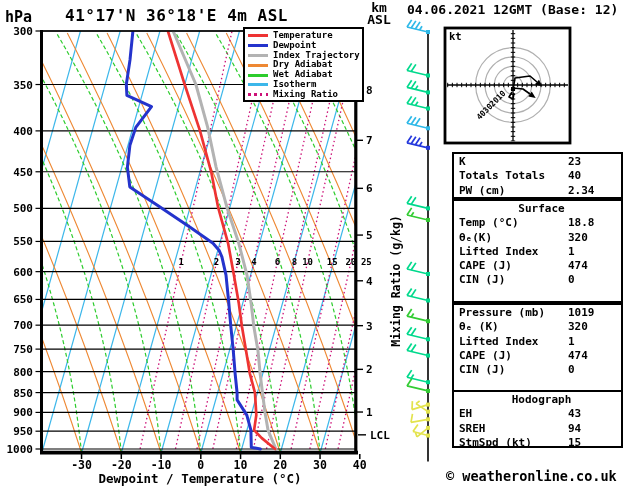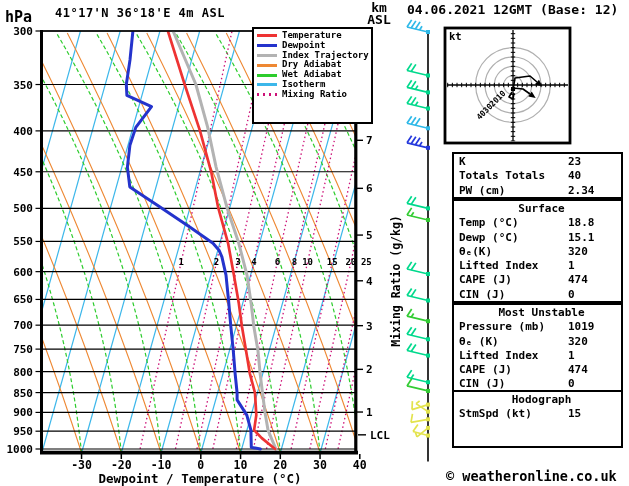--- a/index.html
+++ b/index.html
@@ -2,28 +2,28 @@
 <html><head>
 <meta charset="utf-8">
 <style>
   html,body{margin:0;padding:0;background:#fff;}
   .stage{position:relative;width:629px;height:486px;background:#fff;overflow:hidden;
          font-family:"DejaVu Sans Mono",monospace;font-weight:bold;color:#000;}
   .stage svg{position:absolute;left:0;top:0;}
   svg text{font-family:"DejaVu Sans Mono",monospace;font-weight:bold;fill:#000;}
   .abs{position:absolute;white-space:nowrap;}
   #hpa-label{left:5px;top:8px;font-size:15px;}
-  #station-title{left:55px;top:6px;font-size:12px;letter-spacing:.5px;}
+  #station-title{left:65px;top:6px;font-size:16px;letter-spacing:.5px;}
   #date-title{left:407px;top:2px;font-size:13px;}
   #km-asl{left:363px;top:2px;width:32px;text-align:center;font-size:13px;line-height:12px;}
   #mixing-axis{left:321px;top:274px;width:150px;text-align:center;font-size:11.5px;
                transform:rotate(-90deg);}
   #xaxis-title{left:50px;top:471px;width:300px;text-align:center;font-size:12.5px;}
   #copyright{left:446px;top:468px;font-size:13.5px;}
-  .legend{position:absolute;left:252px;top:27px;width:121px;height:97px;border:2px solid #000;
+  .legend{position:absolute;left:243px;top:27px;width:121px;height:75px;border:2px solid #000;
           background:#fff;box-sizing:border-box;padding:2px 0 0 3px;z-index:5;}
   .litem{display:flex;align-items:center;height:9.8px;font-size:9px;line-height:9.8px;}
   .lsw{width:20px;height:3px;margin-right:5px;flex:none;}
   .tbox{position:absolute;left:452px;width:171px;border:2px solid #000;background:#fff;
         box-sizing:border-box;font-size:11px;z-index:5;}
   .thead{text-align:center;height:14.3px;line-height:15px;padding-left:8px;}
   .trow{position:relative;height:14.3px;line-height:15px;padding-left:5px;}
   .tval{position:absolute;left:114px;top:0;}
 </style>
 </head>
@@ -440,32 +440,32 @@
     </div>
   <div id="tables">
       <div class="tbox" style="top: 152px; height: 46.9px;">
         <div class="trow"><span>K</span><span class="tval">23</span></div>
         <div class="trow"><span>Totals Totals</span><span class="tval">40</span></div>
         <div class="trow"><span>PW (cm)</span><span class="tval">2.34</span></div>
       </div>
       <div class="tbox" style="top: 199px; height: 104.1px;">
         <div class="thead">Surface</div>
         <div class="trow"><span>Temp (°C)</span><span class="tval">18.8</span></div>
-        <div class="trow"><span>Dewp (°C)</span><span class="tval">15.1</span></div>
         <div class="trow"><span>θₑ(K)</span><span class="tval">320</span></div>
         <div class="trow"><span>Lifted Index</span><span class="tval">1</span></div>
         <div class="trow"><span>CAPE (J)</span><span class="tval">474</span></div>
         <div class="trow"><span>CIN (J)</span><span class="tval">0</span></div>
       </div>
       <div class="tbox" style="top: 303px; height: 89.8px;">
-        <div class="thead">Most Unstable</div>
         <div class="trow"><span>Pressure (mb)</span><span class="tval">1019</span></div>
         <div class="trow"><span>θₑ (K)</span><span class="tval">320</span></div>
         <div class="trow"><span>Lifted Index</span><span class="tval">1</span></div>
         <div class="trow"><span>CAPE (J)</span><span class="tval">474</span></div>
         <div class="trow"><span>CIN (J)</span><span class="tval">0</span></div>
       </div>
       <div class="tbox" style="top: 390px; height: 58px;">
         <div class="thead">Hodograph</div>
+        <div class="trow"><span>EH</span><span class="tval">43</span></div>
+        <div class="trow"><span>SREH</span><span class="tval">94</span></div>
         <div class="trow"><span>StmSpd (kt)</span><span class="tval">15</span></div>
       </div>
     </div>
 </div>
 
 </body></html>

